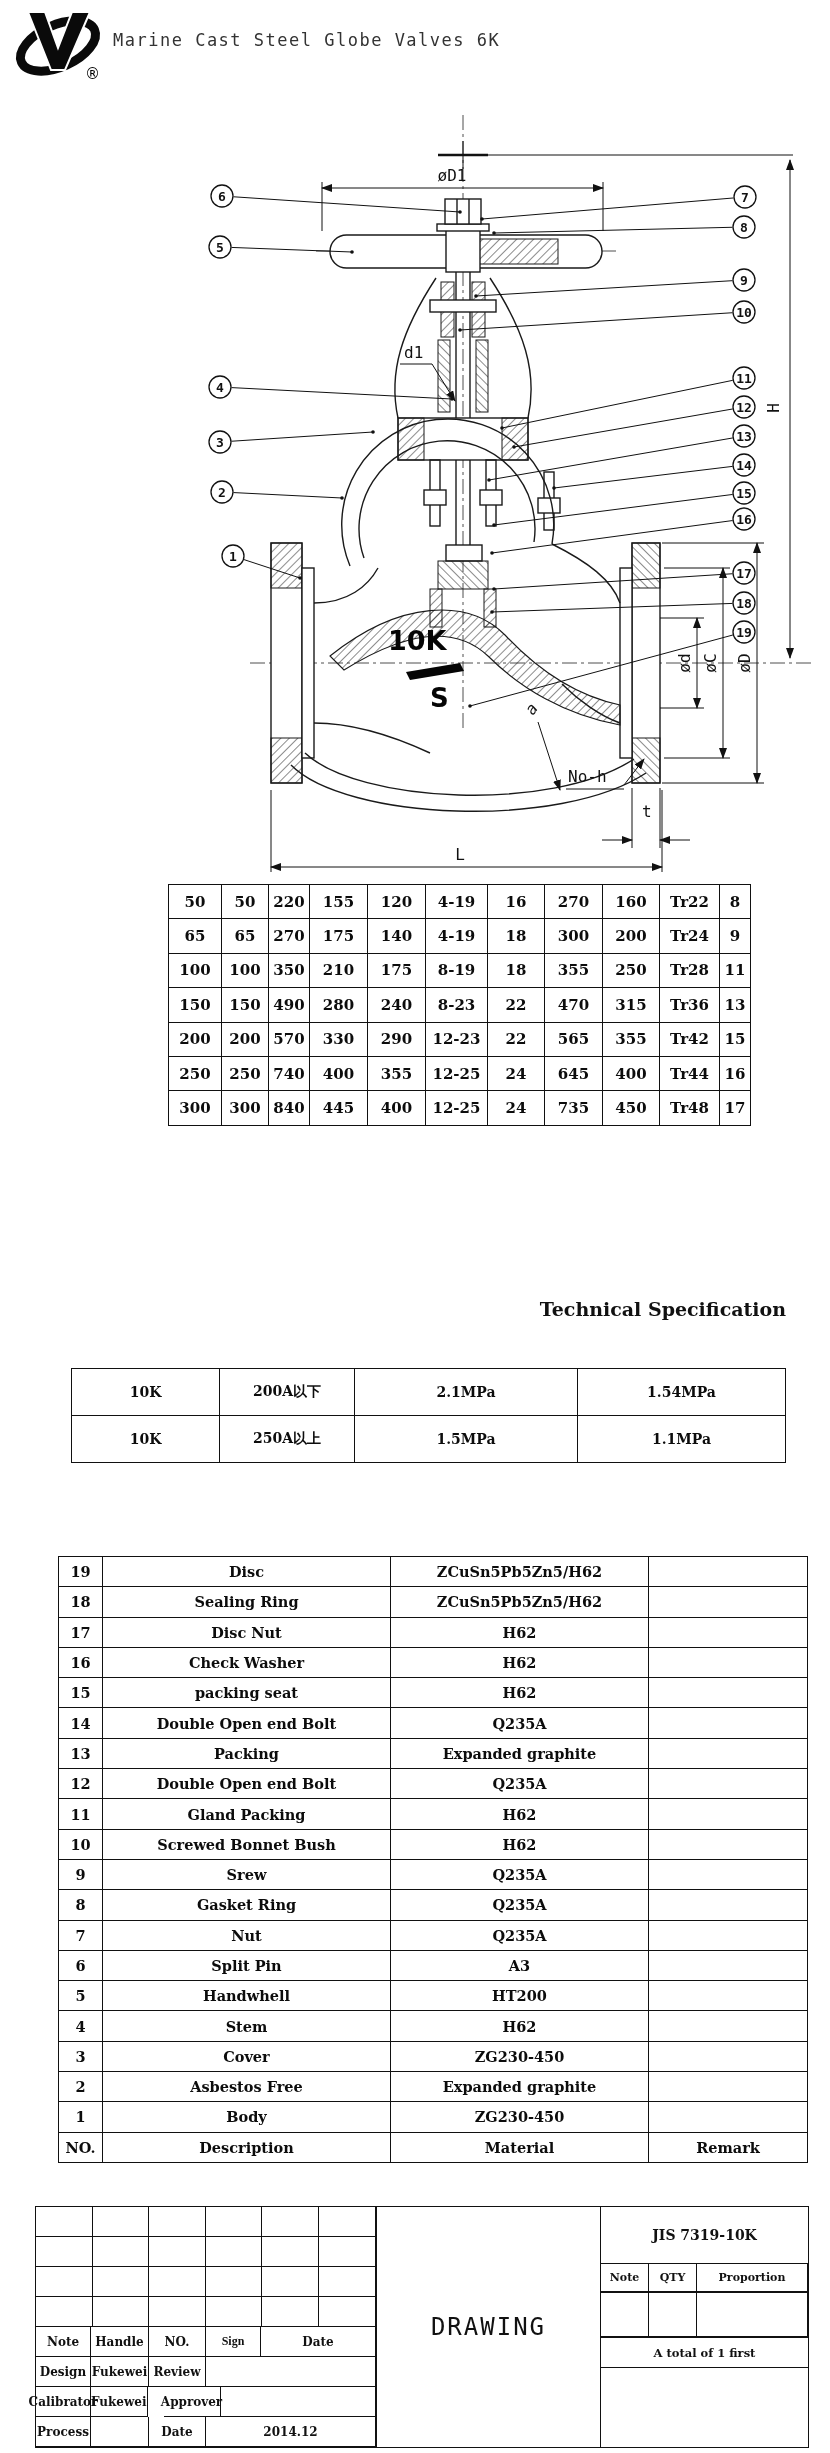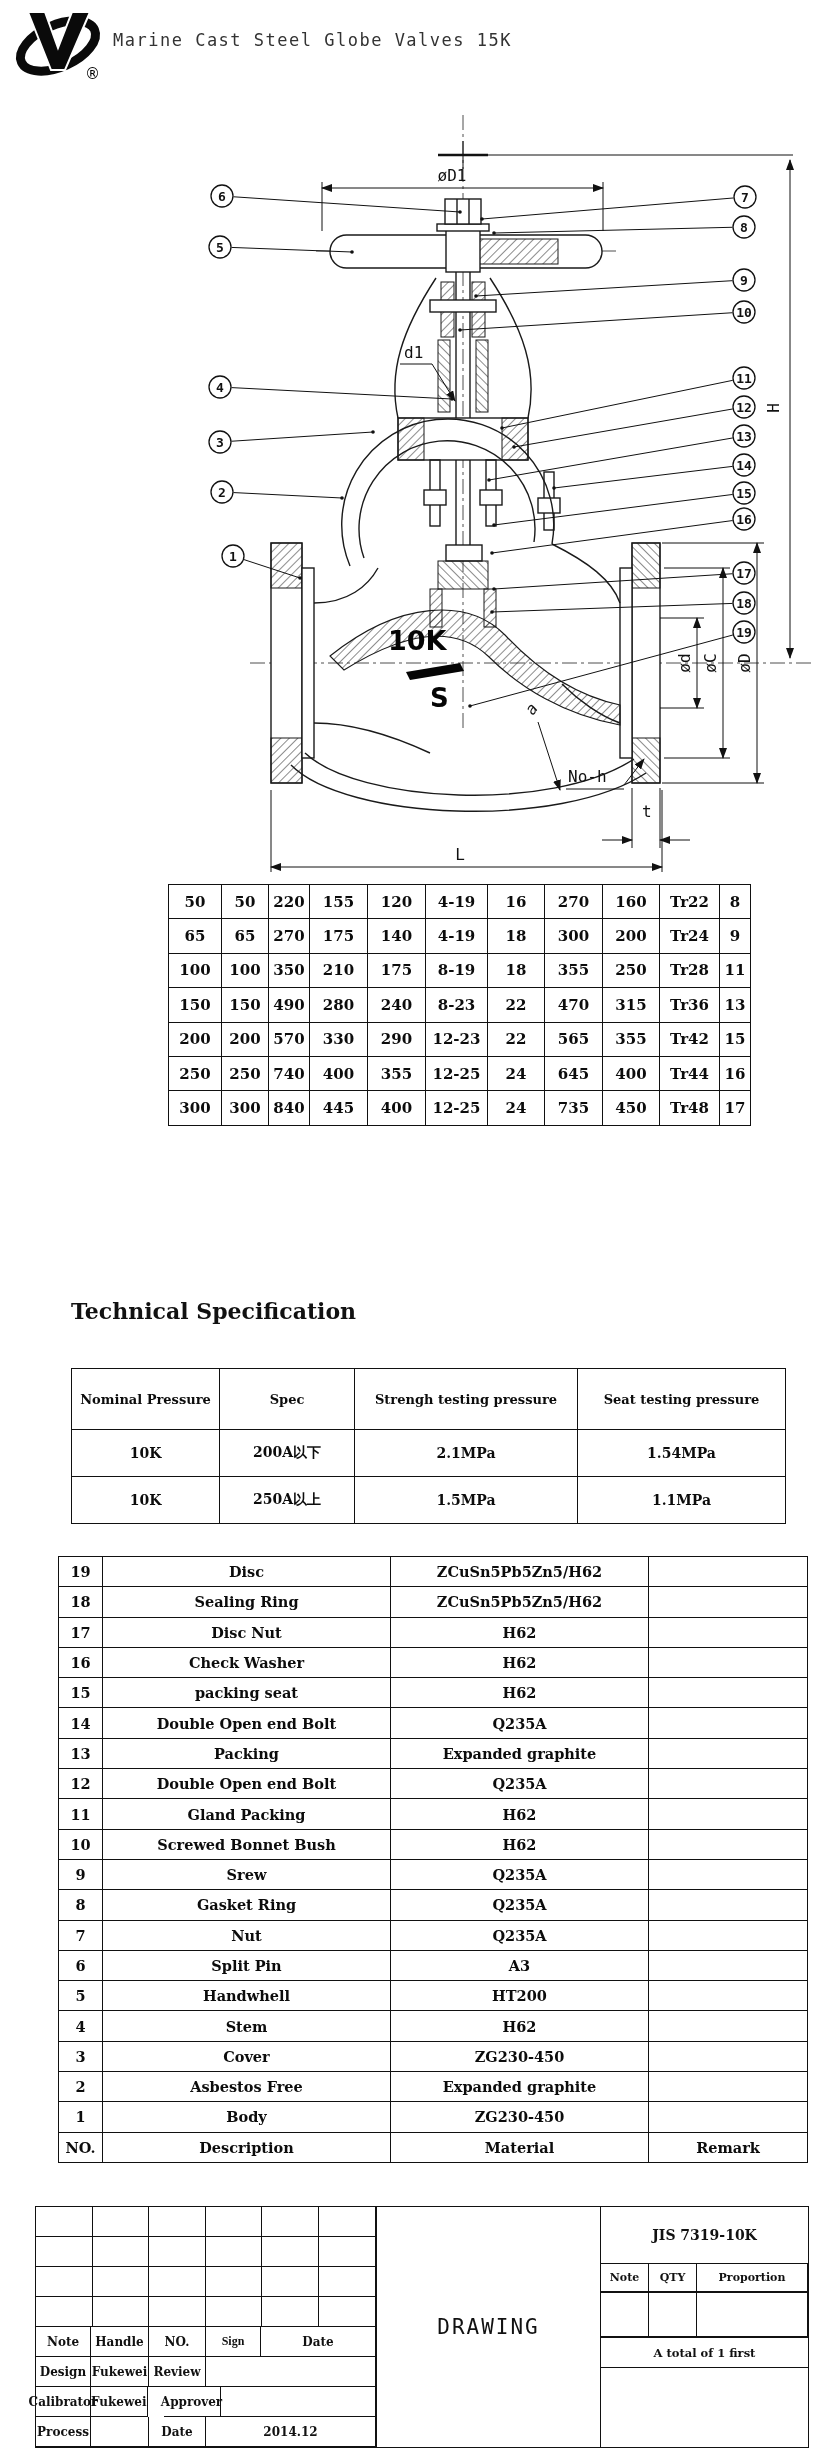--- a/index.html
+++ b/index.html
@@ -8,36 +8,36 @@
   .abs{position:absolute;}
   
   #brand-title{left:113px;top:30px;font-size:17px;letter-spacing:1.5px;color:#333;font-weight:400;}
   
   table{border-collapse:collapse;table-layout:fixed;}
   td,th{border:1.6px solid #111;text-align:center;vertical-align:middle;
         font-family:"DejaVu Serif",serif;font-weight:bold;color:#0c0c0c;
         padding:0;overflow:hidden;white-space:nowrap;}
   #dim-table{left:168px;top:884px;}
   #dim-table td,#dim-table th{font-size:15px;height:33.4px;}
-  #spec-title{left:71px;top:1298px;width:715px;text-align:left;
-              font-family:"DejaVu Serif",serif;font-weight:bold;font-size:22px;}
+  #spec-title{left:71px;top:1298px;width:715px;text-align:right;
+              font-family:"DejaVu Serif",serif;font-weight:bold;font-size:19px;}
   #spec-table{left:71px;top:1368px;}
   #spec-table th{font-size:13px;height:60px;}
   #spec-table td{font-size:14px;height:46px;}
   #parts-table{left:58px;top:1556px;}
   #parts-table td{font-size:14.5px;height:29.3px;}
   
   #title-block{left:35px;top:2206px;width:772px;height:240px;border:1.8px solid #111;
                display:flex;font-family:"DejaVu Serif",serif;font-weight:bold;}
   #title-block .cell{border-right:1.4px solid #111;border-bottom:1.4px solid #111;
                display:flex;align-items:center;justify-content:center;font-size:12px;box-sizing:border-box;}
   #tb-left{width:340px;display:flex;flex-direction:column;border-right:1.4px solid #111;}
   #tb-left .row{display:flex;height:30px;box-sizing:border-box;}
   #tb-mid{width:225px;border-right:1.4px solid #111;display:flex;align-items:center;justify-content:center;}
-  #tb-drawing{font-family:"DejaVu Sans Mono",monospace;font-weight:400;font-size:21px;letter-spacing:2px;}
+  #tb-drawing{font-family:"DejaVu Sans Mono",monospace;font-weight:400;font-size:24px;letter-spacing:2px;}
   #tb-right{flex:1;display:flex;flex-direction:column;}
   #tb-right .row{display:flex;box-sizing:border-box;}
   #tb-jis{height:56px;border-bottom:1.4px solid #111;display:flex;align-items:center;justify-content:center;
           font-size:14px;}
   #tb-total{height:29px;border-bottom:1.4px solid #111;display:flex;align-items:center;justify-content:center;font-size:11.5px;}
   #tb-company{flex:1;display:flex;flex-direction:column;align-items:center;justify-content:center;
           font-size:11.5px;line-height:1.6;}
   
   #valve-svg{left:0;top:95px;}
   .lbl{font-family:"DejaVu Sans Mono",monospace;font-size:16px;fill:#111;}
@@ -46,21 +46,21 @@
 </head>
 <body>
 
 <div id="page">
 
   <svg class="abs" style="left:12px;top:6px" width="100" height="80" viewBox="0 0 100 80">
     <ellipse cx="46" cy="40" rx="40" ry="21" transform="rotate(-24 46 40)" fill="none" stroke="#0a0a0a" stroke-width="9"></ellipse>
     <path d="M16,6 L39,64 L53,64 L78,6 L60,6 L46,42 L33,6 Z" fill="#0a0a0a" stroke="#fff" stroke-width="2"></path>
     <text x="73" y="73" font-size="15" font-family="DejaVu Sans, sans-serif">®</text>
   </svg>
-  <div class="abs" id="brand-title">Marine Cast Steel Globe Valves 15K</div>
+  <div class="abs" id="brand-title">Marine Cast Steel Globe Valves 6K</div>
 
   <svg id="valve-svg" class="abs" width="830" height="785" viewBox="0 95 830 785">
     <defs>
       <pattern id="h1" patternUnits="userSpaceOnUse" width="6" height="6" patternTransform="rotate(45)">
         <line x1="0" y1="0" x2="0" y2="6" stroke="#1a1a1a" stroke-width="1"></line>
       </pattern>
       <pattern id="h2" patternUnits="userSpaceOnUse" width="6" height="6" patternTransform="rotate(-45)">
         <line x1="0" y1="0" x2="0" y2="6" stroke="#1a1a1a" stroke-width="1"></line>
       </pattern>
       <marker id="ar" markerWidth="11" markerHeight="8" refX="10" refY="4" orient="auto-start-reverse">
@@ -406,26 +406,20 @@
   <div id="spec-title" class="abs">Technical Specification</div>
   <table id="spec-table" class="abs">
     <colgroup id="spec-cols">
         <col style="width: 148px;">
         <col style="width: 135px;">
         <col style="width: 223px;">
         <col style="width: 208px;">
       </colgroup>
     <tbody id="spec-body">
         <tr>
-          <th>Nominal Pressure</th>
-          <th>Spec</th>
-          <th>Strengh testing pressure</th>
-          <th>Seat testing pressure</th>
-        </tr>
-        <tr>
           <td>10K</td>
           <td>200A以下</td>
           <td>2.1MPa</td>
           <td>1.54MPa</td>
         </tr>
         <tr>
           <td>10K</td>
           <td>250A以上</td>
           <td>1.5MPa</td>
           <td>1.1MPa</td>

